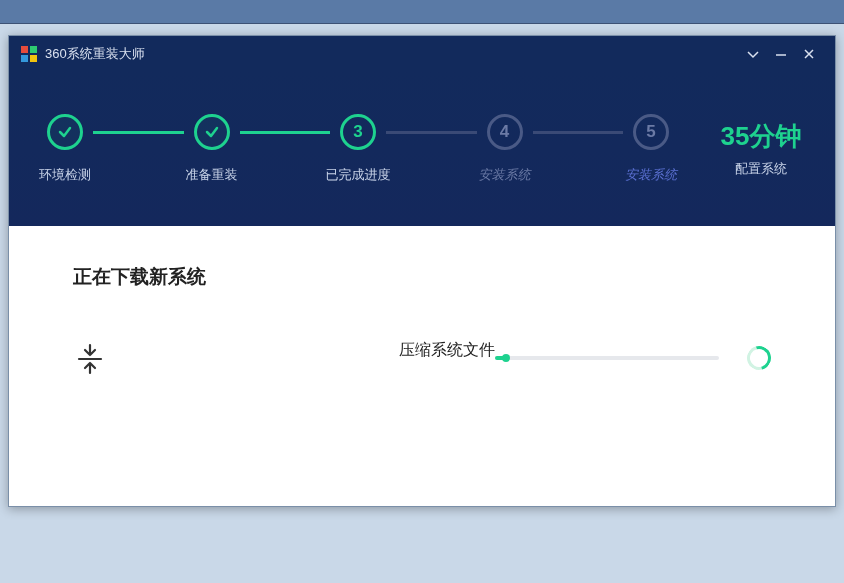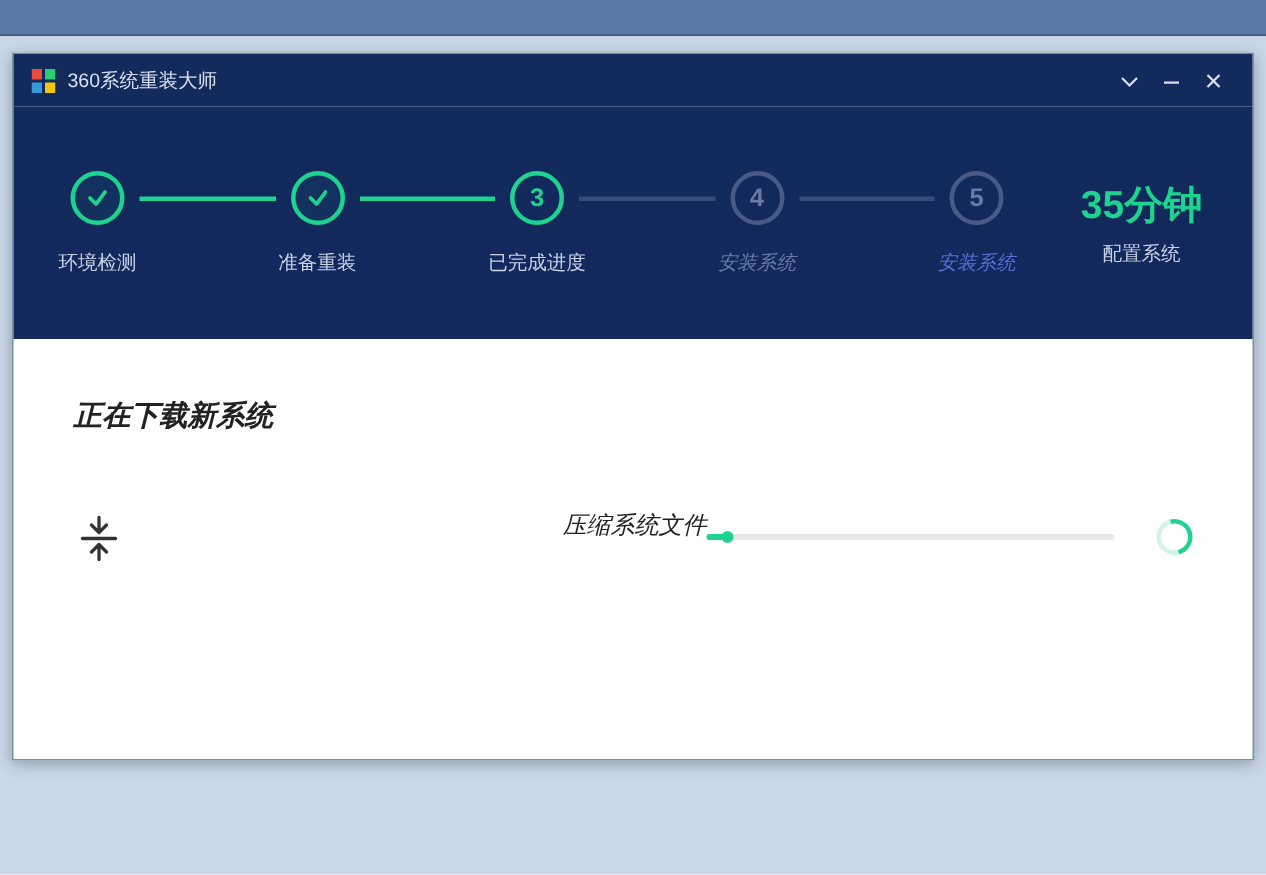--- a/index.html
+++ b/index.html
@@ -110,22 +110,21 @@
     color: #1ed28f;
     font-size: 26px;
     font-weight: bold;
   }
   .eta .sub {
     color: #c8d3e8;
     font-size: 13px;
     margin-top: 6px;
   }
   .content {
-    padding: 38px 40px;
-    font-style: italic;
+    padding: 38px 64px;
   }
   .content h2 {
     font-size: 19px;
     font-weight: bold;
     color: #222;
     margin-bottom: 50px;
   }
   .task {
     display: flex;
     align-items: flex-start;

